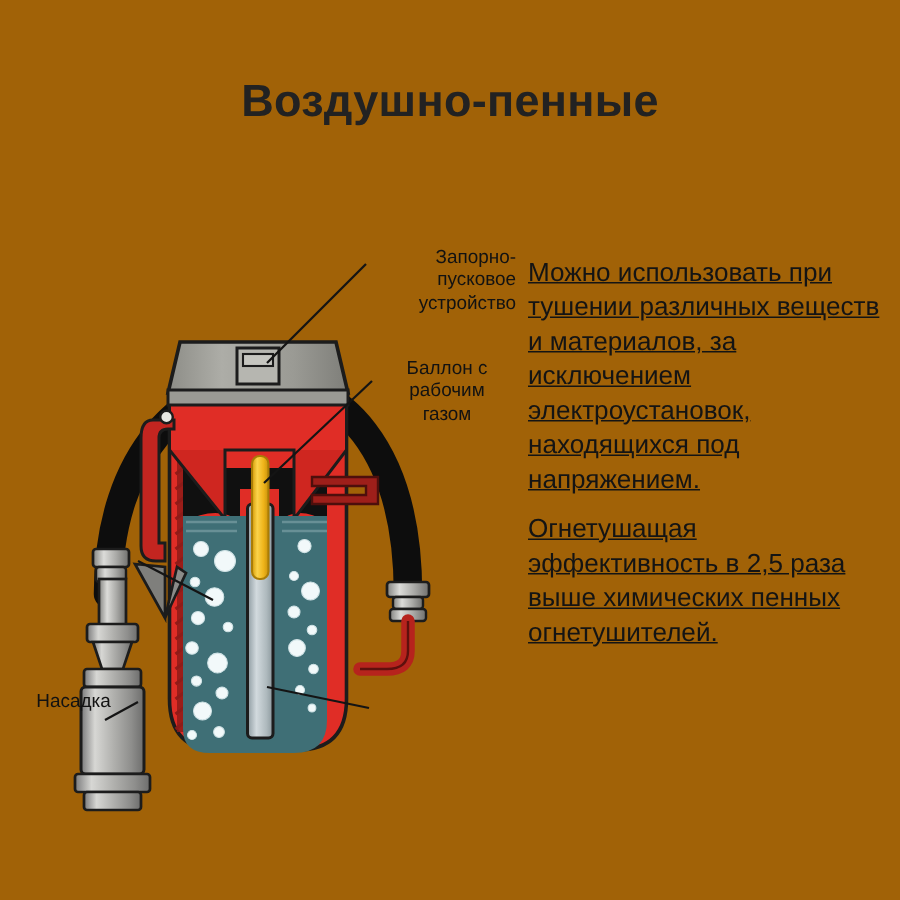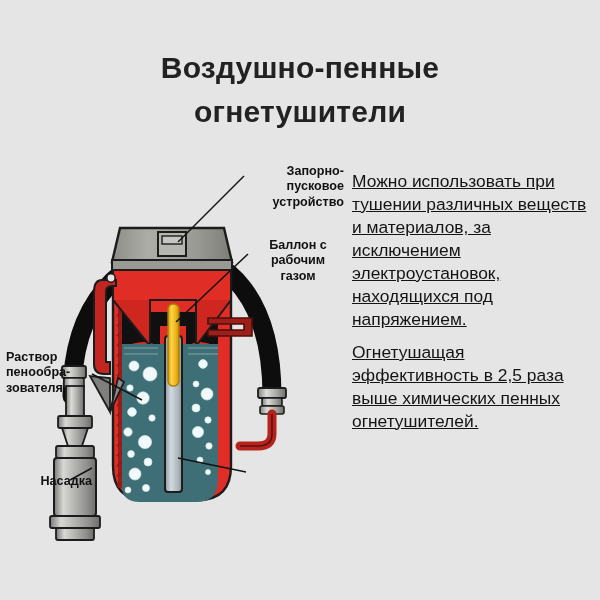--- a/index.html
+++ b/index.html
@@ -11,21 +11,21 @@
     width: 600px;
     height: 600px;
     position: relative;
     font-family: "Liberation Sans", sans-serif;
     overflow: hidden;
   }
 
   #page {
     position: absolute;
     inset: 0;
-    background: #e5e5e5;
+    background: #a16207;
   }
 
   
   #title {
     position: absolute;
     left: 0;
     top: 46px;
     width: 600px;
     text-align: center;
     font-size: 30px;
@@ -56,41 +56,40 @@
     left: 0;
     top: 150px;
     width: 352px;
     height: 400px;
   }
 
   
   .callout {
     position: absolute;
     font-size: 12.6px;
-    font-weight: bold;
+    font-weight: normal;
     color: #121212;
     line-height: 1.23;
     white-space: pre-line;
   }
   #cal-zpu   { left: 248px; top: 14px;  width: 96px;  text-align: right; }
   #cal-ball  { left: 252px; top: 88px;  width: 92px;  text-align: center; }
   #cal-rast  { left: 6px;   top: 200px; width: 86px;  text-align: left; }
-  #cal-nas   { left: 6px;   top: 324px; width: 86px;  text-align: right; }
+  #cal-nas   { left: 6px;   top: 310px; width: 86px;  text-align: center; }
   #cal-sif   { left: 250px; top: 305px; width: 96px;  text-align: right; }
 
   svg { display: block; }
 </style>
 </head>
 <body>
 
 <div id="page">
 
   <div id="title">
     <span class="ln">Воздушно-пенные</span>
-    <span class="ln">огнетушители</span>
   </div>
 
   <div id="desc">
     <p>Можно использовать при тушении различных веществ и материалов, за исключением электроустановок, находящихся под напряжением.</p>
     <p>Огнетушащая эффективность в 2,5 раза выше химических пенных огнетушителей.</p>
   </div>
 
   <div id="diagram">
 
     <svg width="352" height="400" viewBox="0 0 352 400">
@@ -273,20 +272,17 @@
     </svg>
 
     <div class="callout" id="cal-zpu">Запорно-
 пусковое
 устройство</div>
 
     <div class="callout" id="cal-ball">Баллон с
 рабочим
 газом</div>
 
-    <div class="callout" id="cal-rast">Раствор
-пенообра-
-зователя</div>
 
     <div class="callout" id="cal-nas">Насадка</div>
 
   </div>
 </div>
 
 </body></html>

